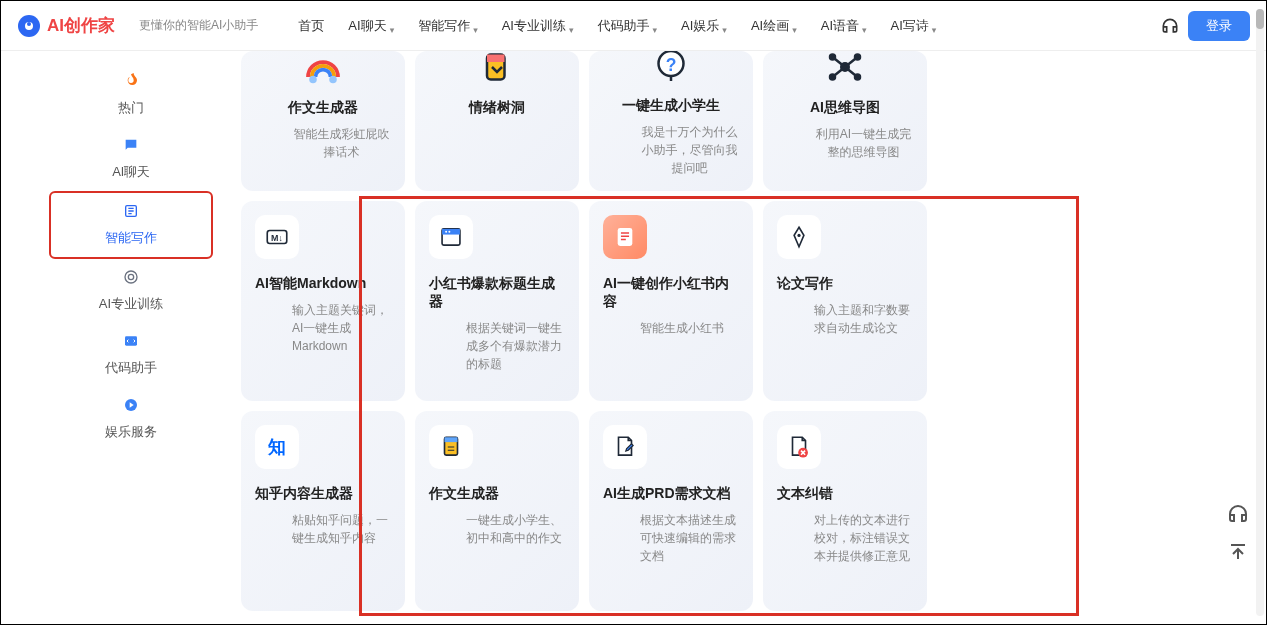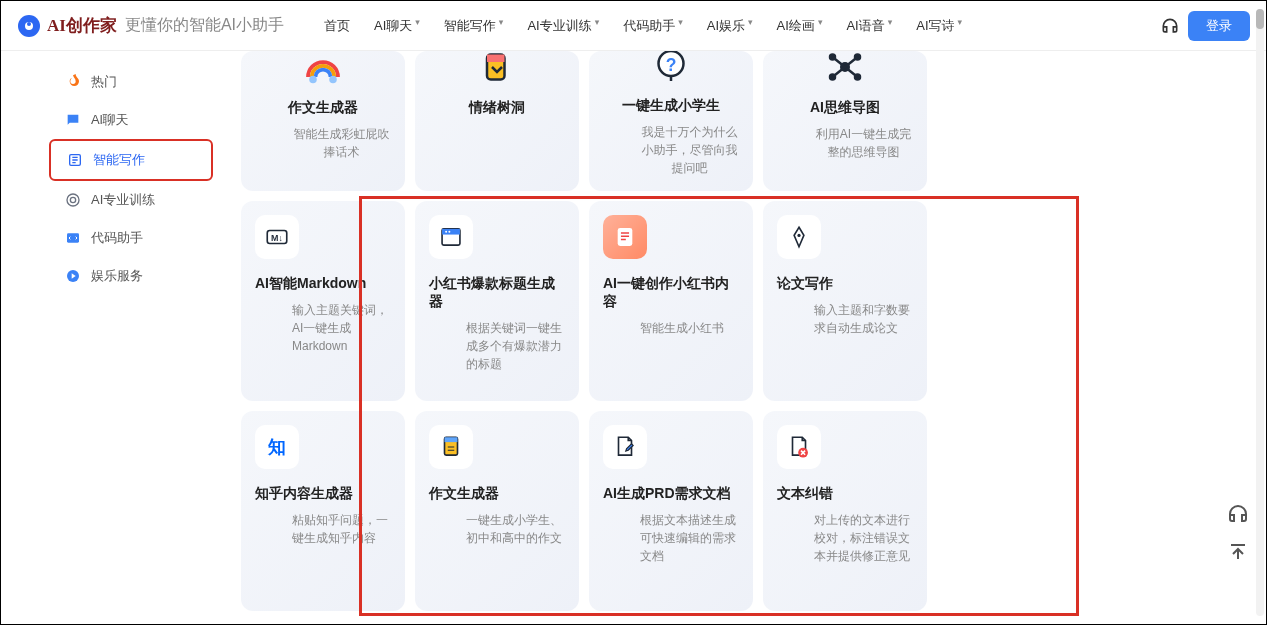--- a/index.html
+++ b/index.html
@@ -1,35 +1,35 @@
 <!DOCTYPE html>
 <html><head>
   <meta charset="utf-8">
   <style>
     * { margin: 0; padding: 0; box-sizing: border-box; }
     body { font-family: -apple-system, BlinkMacSystemFont, "PingFang SC", "Microsoft YaHei", sans-serif; background: #fff; color: #333; width: 1267px; height: 625px; overflow: hidden; position: relative; border: 1px solid #000; }
     
     .header { display: flex; align-items: center; height: 50px; padding: 0 16px; border-bottom: 1px solid #eee; background: #fff; }
     .logo { display: flex; align-items: center; gap: 6px; }
     .logo-icon { width: 24px; height: 24px; }
-    .brand { font-weight: 700; font-size: 17px; color: #7f1d1d; font-family: Liberation Serif, serif; }
-    .tagline { font-size: 16px; color: #888; margin-left: 8px; }
+    .brand { font-weight: 700; font-size: 17px; color: #ef4444; }
+    .tagline { font-size: 12px; color: #888; margin-left: 24px; }
     
     .nav { display: flex; gap: 24px; margin-left: 40px; align-items: center; font-size: 13px; }
-    .nav-item { display: flex; align-items: flex-start; gap: 3px; cursor: pointer; color: #333; }
+    .nav-item { display: flex; align-items: flex-end; gap: 3px; cursor: pointer; color: #333; }
     .chevron { font-size: 9px; color: #888; }
     
     .header-right { margin-left: auto; display: flex; align-items: center; gap: 8px; }
     .headset-icon { width: 20px; height: 20px; cursor: pointer; }
     .login-btn { background: #3b82f6; color: #fff; border: none; padding: 6px 18px; border-radius: 6px; font-size: 13px; cursor: pointer; }
     
     .main { display: flex; height: calc(100% - 50px); }
     
     .sidebar { width: 180px; padding: 12px 0; margin-left: 40px; }
-    .sidebar-item { display: flex; align-items: center; gap: 10px; padding: 10px 16px; font-size: 13px; cursor: pointer; color: #555; border-radius: 6px; margin: 0 8px; }
+    .sidebar-item { display: flex; align-items: center; gap: 10px; padding: 10px 16px; font-size: 13px; cursor: pointer; color: #555; border-radius: 6px; margin: 0 8px; flex-direction: column; }
     .sidebar-item.active { color: #2c67f2; }
     .sidebar-item.highlighted { border: 2px solid #d93025; }
     .sidebar-icon { width: 16px; height: 16px; flex-shrink: 0; }
     
     .content { flex: 1; padding: 0 20px 20px 20px; overflow: hidden; }
     .grid { display: grid; grid-template-columns: repeat(4, 164px); gap: 10px; }
     
     .card { width: 164px; height: 200px; background: linear-gradient(135deg, #f5f7fb 0%, #eef1f8 100%); border-radius: 12px; padding: 14px; display: flex; flex-direction: column; cursor: pointer; }
     .card-icon-wrap { width: 44px; height: 44px; border-radius: 10px; background: #fff; display: flex; align-items: center; justify-content: center; margin-bottom: 16px; }
     .card-icon-wrap.gradient { background: linear-gradient(135deg, #ffb199 0%, #ff8a65 100%); }

